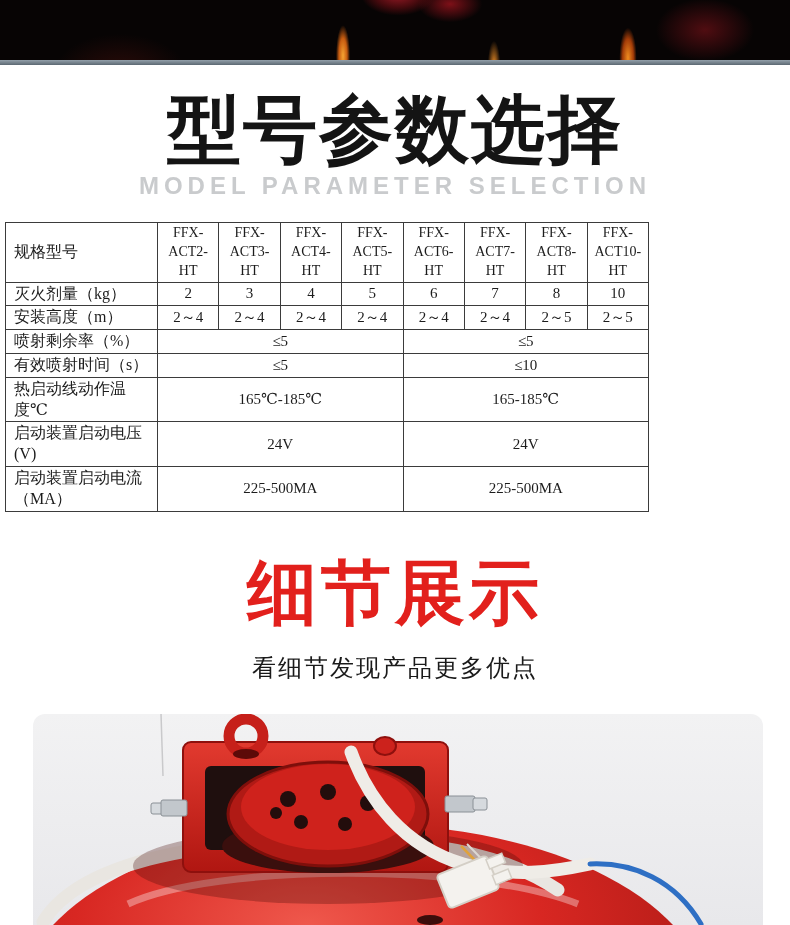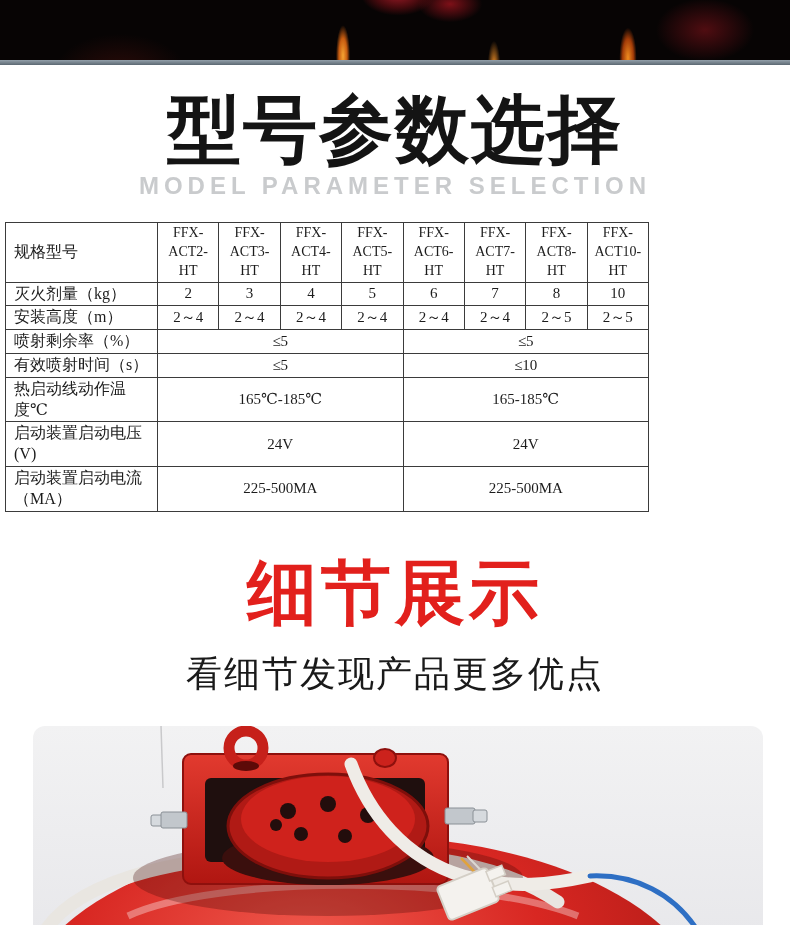--- a/index.html
+++ b/index.html
@@ -31,21 +31,21 @@
   table.spec td.lbl { text-align:left; padding-left:8px; font-size:16px; }
   table.spec td.mdl { font-size:14px; line-height:1.35; }
   col.c-label { width:152px; }
   tr.r-hdr  { height:40px; } tr.r-kg  { height:23px; } tr.r-vol { height:40px; }
   tr.r-hgt  { height:22px;margin-top:7px; } tr.r-res { height:19px; } tr.r-tim { height:19px; }
   tr.r-tmp  { height:36px; } tr.r-vlt { height:36px; } tr.r-cur { height:42px; }
 
   
   .detail-wrap { text-align:center; margin-top:46px; }
   .detail-title { font-size:70px; line-height:1.0; font-weight:900; color:#e2201c; letter-spacing:4px; }
-  .detail-sub { font-size:36px; line-height:1.0; font-weight:500; color:#1a1a1a; letter-spacing:2px; margin-top:28px; }
+  .detail-sub { font-size:24px; line-height:1.0; font-weight:500; color:#1a1a1a; letter-spacing:2px; margin-top:28px; }
 
   
   .photo { width:730px; height:211px; margin:34px 27px 0 33px; border-radius:12px 12px 0 0;
     background:linear-gradient(180deg,#f2f2f3 0%,#e8e8eb 100%); overflow:hidden; position:relative; }
   .photo svg { display:block; }
 </style>
 </head>
 <body>
 
 <div class="hero"></div>

